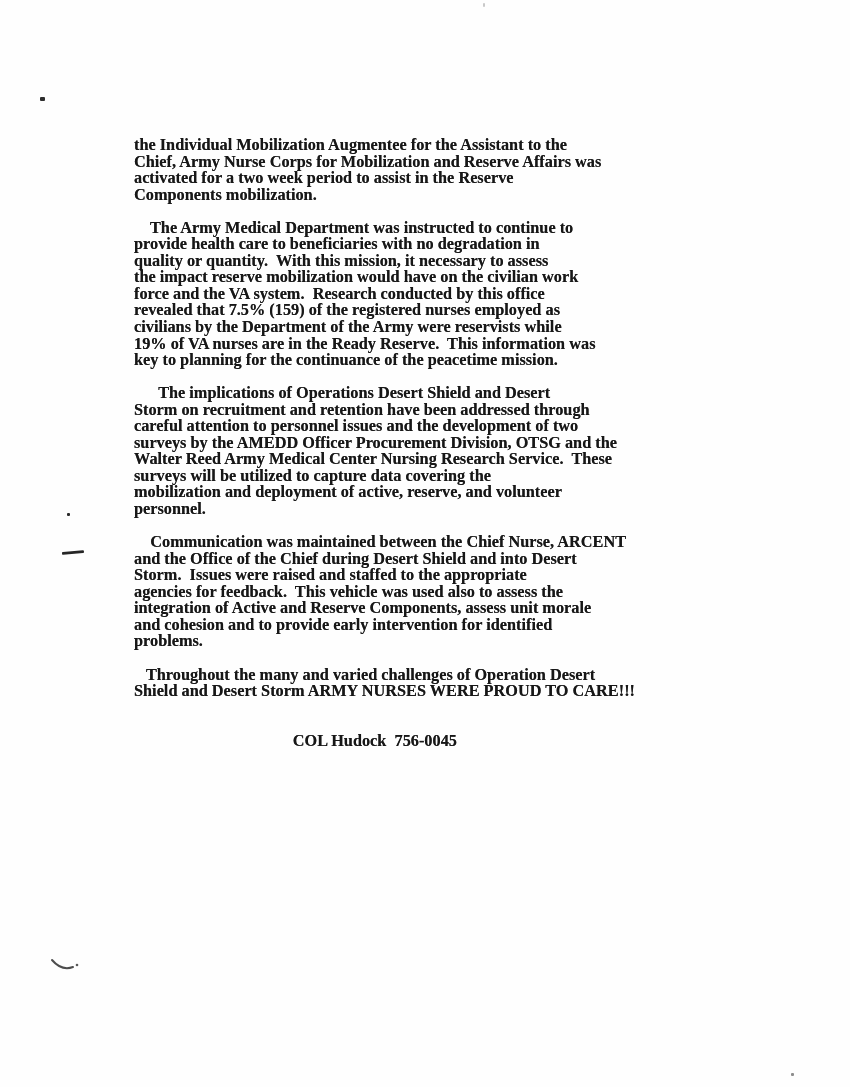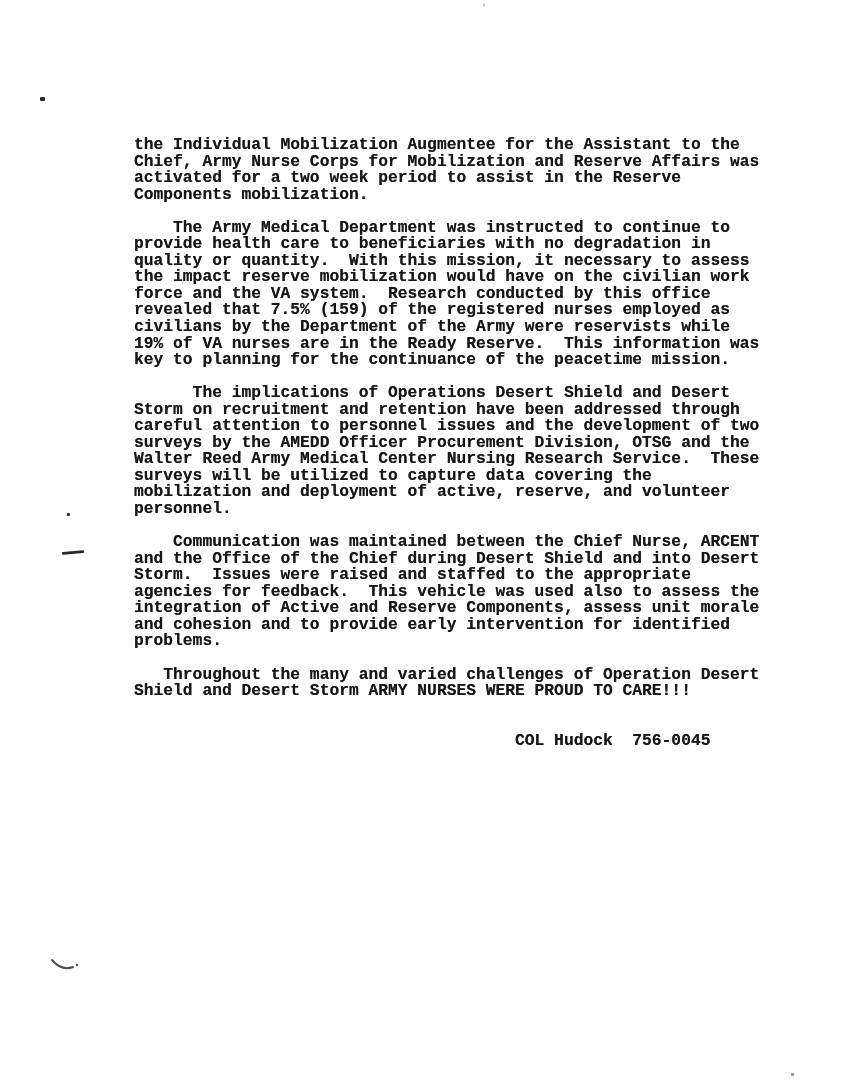--- a/index.html
+++ b/index.html
@@ -11,21 +11,21 @@
   }
   .page {
     position: relative;
     width: 850px; height: 1087px;
     background: #fefefe;
   }
   .typewriter {
     position: absolute;
     left: 134px; top: 137px;
     margin: 0;
-    font-family: Liberation Mono, monospace;
+    font-family: Liberation Serif, serif;
     font-weight: 700;
     font-size: 16.3px;
     line-height: 16.55px;
     letter-spacing: 0;
     color: #171717;
     text-shadow: 0 0 0.5px rgba(25,25,25,0.7);
     white-space: pre;
   }
   .artifact {
     position: absolute;

